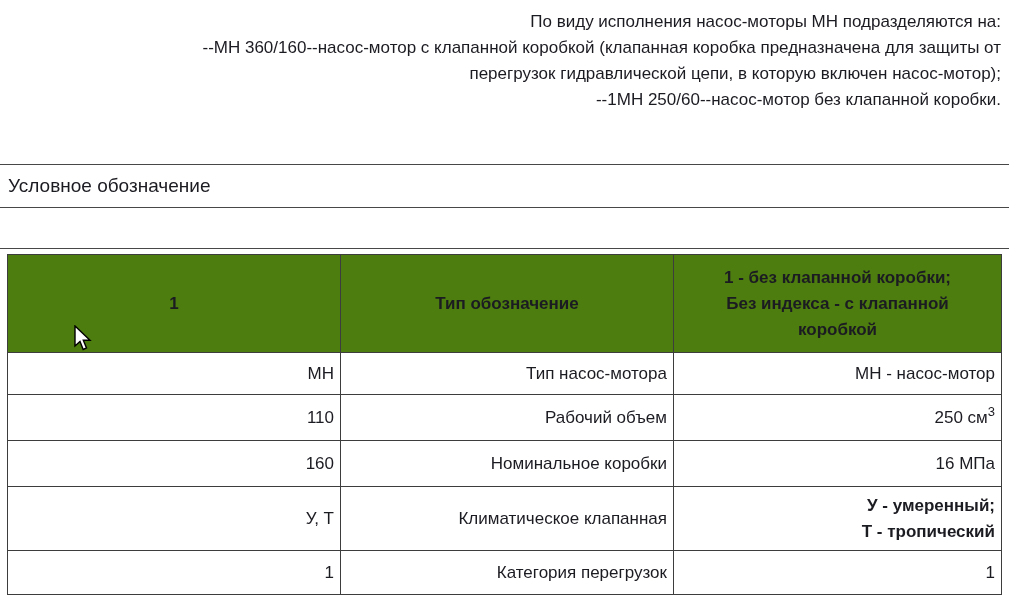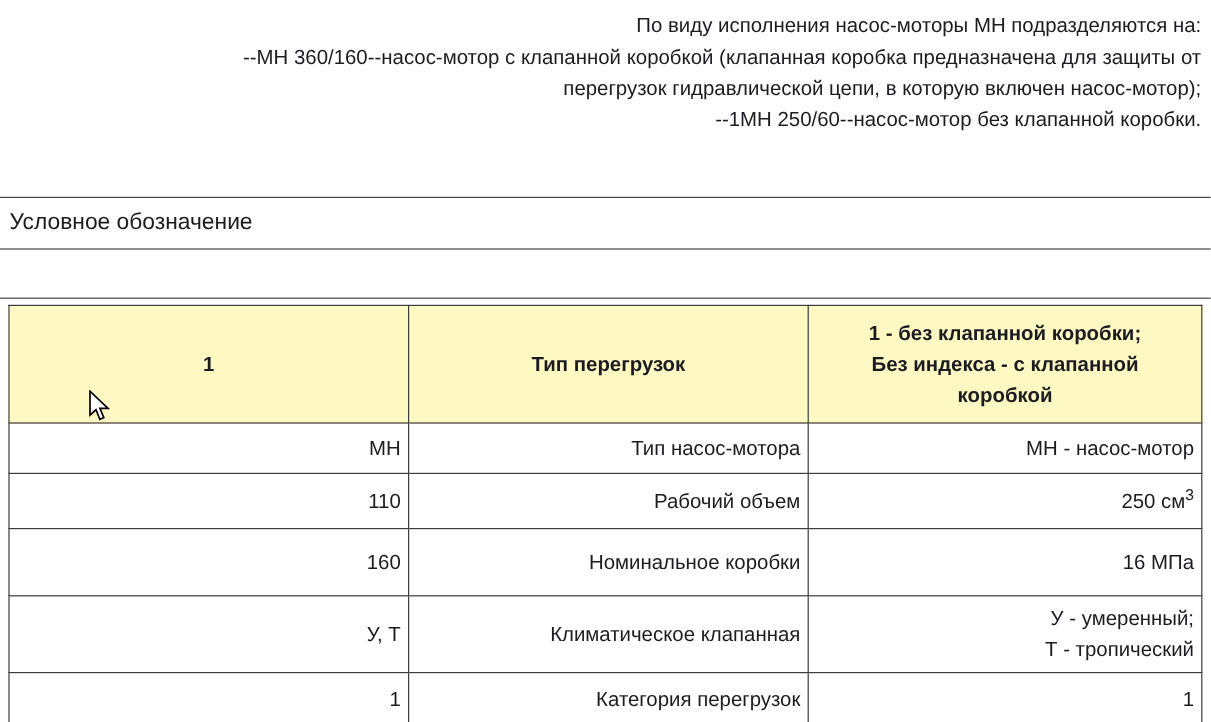--- a/index.html
+++ b/index.html
@@ -35,40 +35,40 @@
     width: 994px;
     border-collapse: collapse;
     table-layout: fixed;
     font-size: 17px;
   }
   table.designation th,
   table.designation td {
     border: 1px solid #3d3d3d;
   }
   table.designation thead th {
-    background: #fef9c3;
+    background: #4d7c0f;
     height: 98px;
     font-weight: bold;
     text-align: center;
     vertical-align: middle;
     line-height: 26px;
     padding: 0 6px;
   }
   table.designation td {
     padding: 2px 6px 2px 8px;
     vertical-align: middle;
     text-align: right;
     line-height: 24px;
   }
   tr.r1 td { height: 42px; }
   tr.r2 td { height: 46px; }
-  tr.r3 td { height: 56px; }
+  tr.r3 td { height: 46px; }
   tr.r4 td { height: 64px; }
   tr.r5 td { height: 44px; }
-  .multiline div { line-height: 26px; }
+  .multiline div { line-height: 26px; font-weight: bold; }
   sup.vol {
     font-size: 13px;
     vertical-align: super;
     line-height: 0;
   }
   .cursor {
     position: absolute;
     left: 73px;
     top: 325px;
     width: 19px;
@@ -98,21 +98,21 @@
 
 <table class="designation">
   <colgroup>
     <col style="width:333px">
     <col style="width:333px">
     <col style="width:328px">
   </colgroup>
   <thead>
     <tr>
       <th>1</th>
-      <th>Тип перегрузок</th>
+      <th>Тип обозначение</th>
       <th>
         <div>1 - без клапанной коробки;</div>
         <div>Без индекса - с клапанной</div>
         <div>коробкой</div>
       </th>
     </tr>
   </thead>
   <tbody>
     <tr class="r1">
       <td>МН</td>

